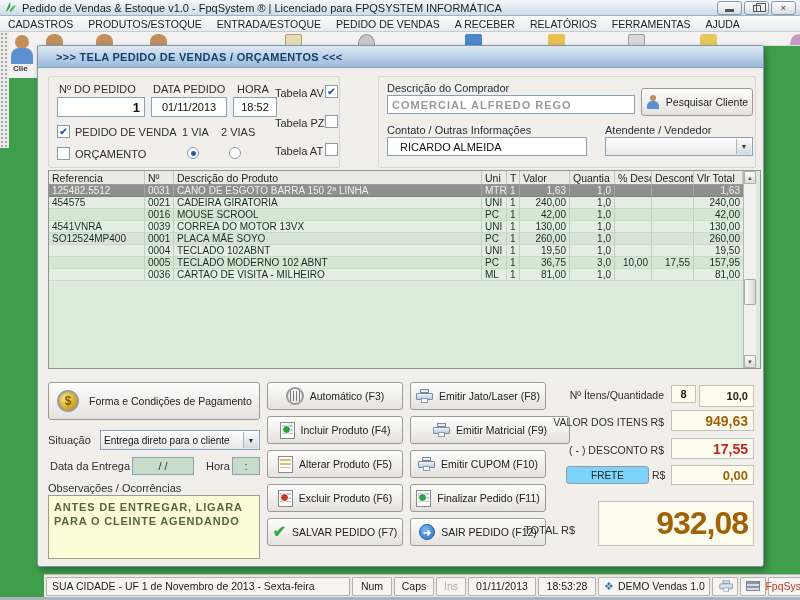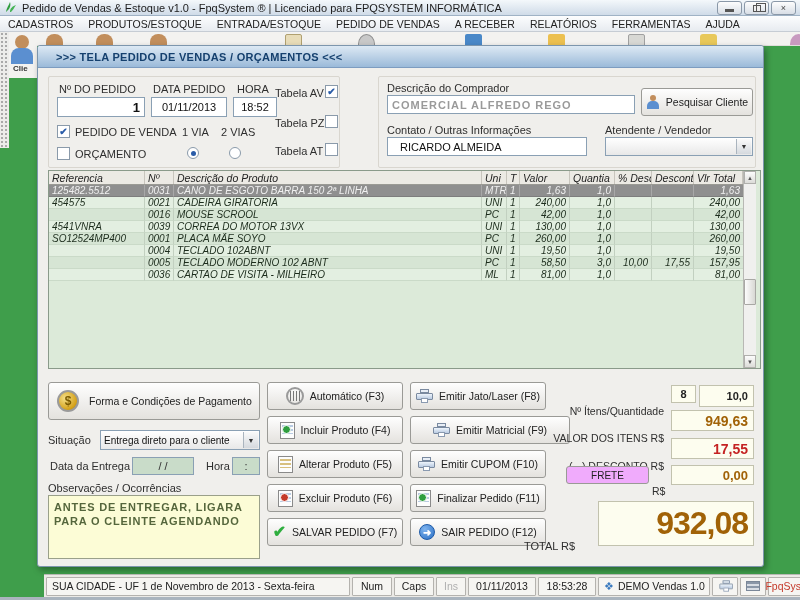--- a/index.html
+++ b/index.html
@@ -55,21 +55,21 @@
     color:#111; display:flex; align-items:center; padding:0 3px; position:relative; }
   .select .arrow-box { position:absolute; right:1px; top:1px; bottom:1px; width:15px;
     background:linear-gradient(#fafafa,#d5d9de); border-left:1px solid #aab4be;
     display:flex; align-items:center; justify-content:center; font-size:7px; color:#333; }
 
   .btn { background:linear-gradient(#fefefe,#e4e2de); border:1px solid #9a9a96; border-radius:3px;
     display:flex; align-items:center; justify-content:center; gap:6px; font-size:10.5px; color:#222; }
   .btn .blabel { white-space:nowrap; }
 
   
-  .table { left:10px; top:124px; width:713px; height:199px; background:#dcead9; border:1px solid #8a9a8a; display:flex;font-style:italic; }
+  .table { left:10px; top:124px; width:713px; height:199px; background:#dcead9; border:1px solid #8a9a8a; display:flex; }
   .tbl-main { width:694px; height:100%; overflow:hidden; }
   .trow { display:flex; height:12px; font-size:10px; color:#1c2c1c; }
   .trow.head { height:14px; background:#eceae4; border-bottom:1px solid #9a9a94; color:#222; font-size:10.5px; }
   .trow.odd { background:#d6e5d4; }
   .trow.even { background:#e3efe1; }
   .trow.sel { background:#8f8f8f; color:#f0f0f0; }
   .tc { padding:0 3px; border-right:1px solid #c2d0c0; white-space:nowrap; overflow:hidden; display:flex; align-items:center; }
   .trow.head .tc { border-right:1px solid #c8c5bd; }
   .trow:not(.head) .tc { border-bottom:1px solid #cadac8; }
   .trow.sel .tc { border-right-color:#a8a8a8; border-bottom-color:#7d7d7d; }
@@ -100,21 +100,21 @@
   .badge.green { background:#2f9e3f; } .badge.red { background:#c43a2a; }
   .ic-check { color:#2fae3f; font-size:16px; font-weight:bold; line-height:14px; }
   .ic-arrow-circle { width:16px; height:16px; border-radius:50%; background:radial-gradient(circle at 35% 30%,#7fb4ef,#2a6fc4);
     border:1px solid #1d5aa8; color:#fff; font-size:10px; font-weight:bold; display:flex; align-items:center; justify-content:center; }
   .ic-printer { width:17px; height:14px; position:relative; }
   .ic-printer .top { position:absolute; left:4px; top:0; width:9px; height:4px; background:#e8eef6; border:1px solid #7a8aa0; }
   .ic-printer .base { position:absolute; left:0; top:4px; width:17px; height:7px; background:linear-gradient(#eef4fb,#b9cbe2); border:1px solid #7a8aa0; border-radius:1px; }
   .ic-printer .paper { position:absolute; left:5px; top:9px; width:7px; height:5px; background:#fff; border:1px solid #8a9ab0; }
 
   
-  .tot-label { font-size:10.5px; color:#2e2e2e; text-align:right;margin-top:16px; }
+  .tot-label { font-size:10.5px; color:#2e2e2e; text-align:right; }
   .tot-box { background:#fdfdef; border:1px solid #c2c2ae; display:flex; align-items:center;
     justify-content:flex-end; padding:0 5px; font-weight:bold; color:#a16207; }
   .obs { background:#fcfcd6; border:1px solid #9aa08a; font-size:11px; color:#55663c;
     padding:4px 5px; letter-spacing:.8px; line-height:14px; font-weight:bold; }
 
   
   .statusbar { left:0; top:574px; width:800px; height:23px; background:#eceae6;
     border-top:1px solid #b8b8b4; display:flex; align-items:center; gap:2px; padding:0 2px;margin-left:44px; }
   .seg { height:19px; background:#f6f5f2; border:1px solid #b4b2ae; border-radius:1px;
     display:flex; align-items:center; padding:0 5px; font-size:10.5px; color:#222; white-space:nowrap; }
@@ -323,21 +323,21 @@
           <span class="tc c7 num"></span>
           <span class="tc c8 num"></span>
           <span class="tc c9 num">19,50</span>
       </div>
       <div class="trow odd">
         <span class="tc c0"></span>
           <span class="tc c1">0005</span>
           <span class="tc c2">TECLADO MODERNO 102 ABNT</span>
           <span class="tc c3">PC</span>
           <span class="tc c4">1</span>
-          <span class="tc c5 num">58,50</span>
+          <span class="tc c5 num">36,75</span>
           <span class="tc c6 num">3,0</span>
           <span class="tc c7 num">10,00</span>
           <span class="tc c8 num">17,55</span>
           <span class="tc c9 num">157,95</span>
       </div>
       <div class="trow even">
         <span class="tc c0"></span>
           <span class="tc c1">0036</span>
           <span class="tc c2">CARTAO DE VISITA - MILHEIRO</span>
           <span class="tc c3">ML</span>
@@ -454,21 +454,21 @@
   <span class="abs tot-label" style="left:486px; top:370px; width:140px;">VALOR DOS ITENS R$</span>
   <div class="abs tot-box" style="left:633px; top:364px; width:83px; height:21px; font-size:14px;">
     <span>949,63</span>
   </div>
 
   <span class="abs tot-label" style="left:486px; top:398px; width:140px;">( - ) DESCONTO R$</span>
   <div class="abs tot-box" style="left:633px; top:392px; width:83px; height:21px; font-size:14px; color:#c42222;">
     <span>17,55</span>
   </div>
 
-  <div class="abs btn" style="left:528px; top:420px; width:83px; height:18px; background:#f0abfc; font-size:10px;">
+  <div class="abs btn" style="left:528px; top:420px; width:83px; height:18px; background:#7dd3fc; font-size:10px;">
     <span class="blabel">FRETE</span>
   </div>
   <span class="abs tot-label" style="left:614px; top:423px;">R$</span>
   <div class="abs tot-box" style="left:633px; top:419px; width:83px; height:20px; font-size:13px;">
     <span>0,00</span>
   </div>
 
   <span class="abs tot-label" style="left:486px; top:478px; font-size:11px;">TOTAL R$</span>
   <div class="abs tot-box" style="left:560px; top:455px; width:156px; height:45px; font-size:32px; letter-spacing:-1px;">
     <span>932,08</span>

